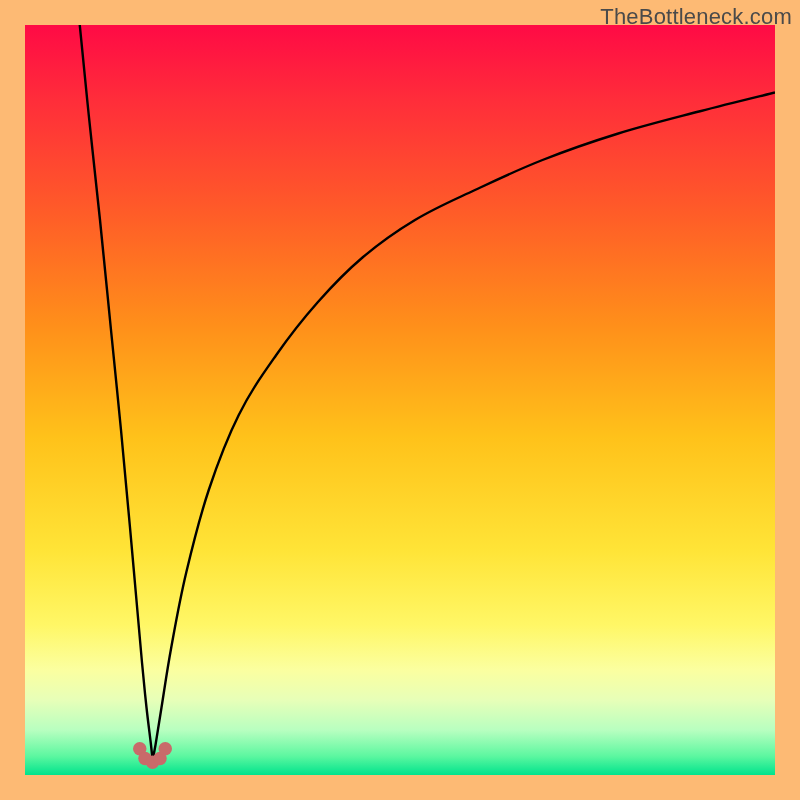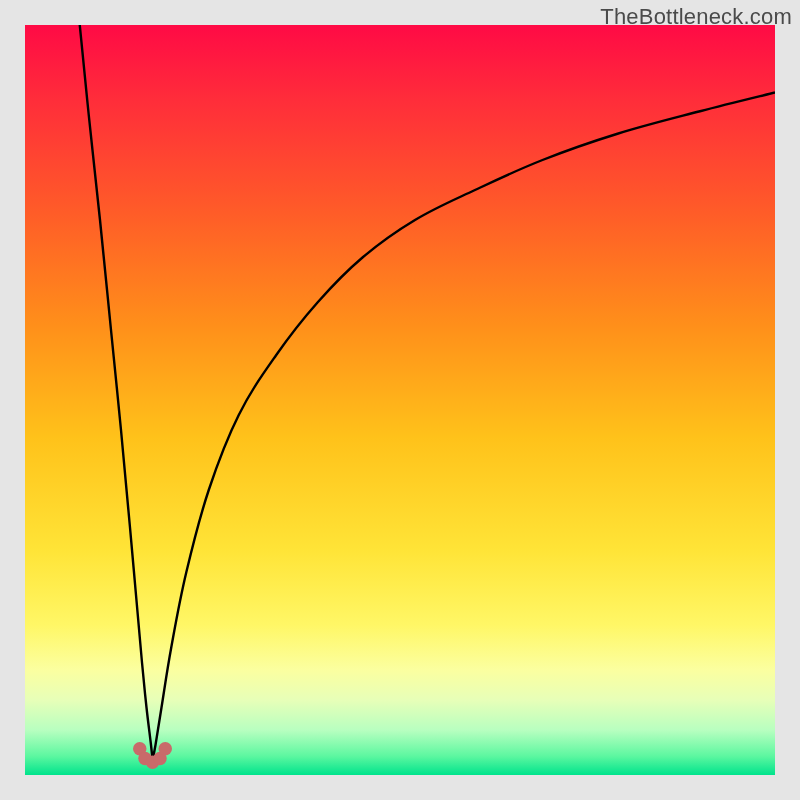--- a/index.html
+++ b/index.html
@@ -7,21 +7,21 @@
     padding: 0;
     width: 800px;
     height: 800px;
     overflow: hidden;
     background: #000;
     font-family: Arial, Helvetica, sans-serif;
   }
   .frame {
     position: absolute;
     inset: 0;
-    background: #e5e5e5;
+    background: #fdba74;
   }
   .plot {
     position: absolute;
     left: 25px;
     top: 25px;
     width: 750px;
     height: 750px;
     overflow: hidden;
   }
   .gradient {

